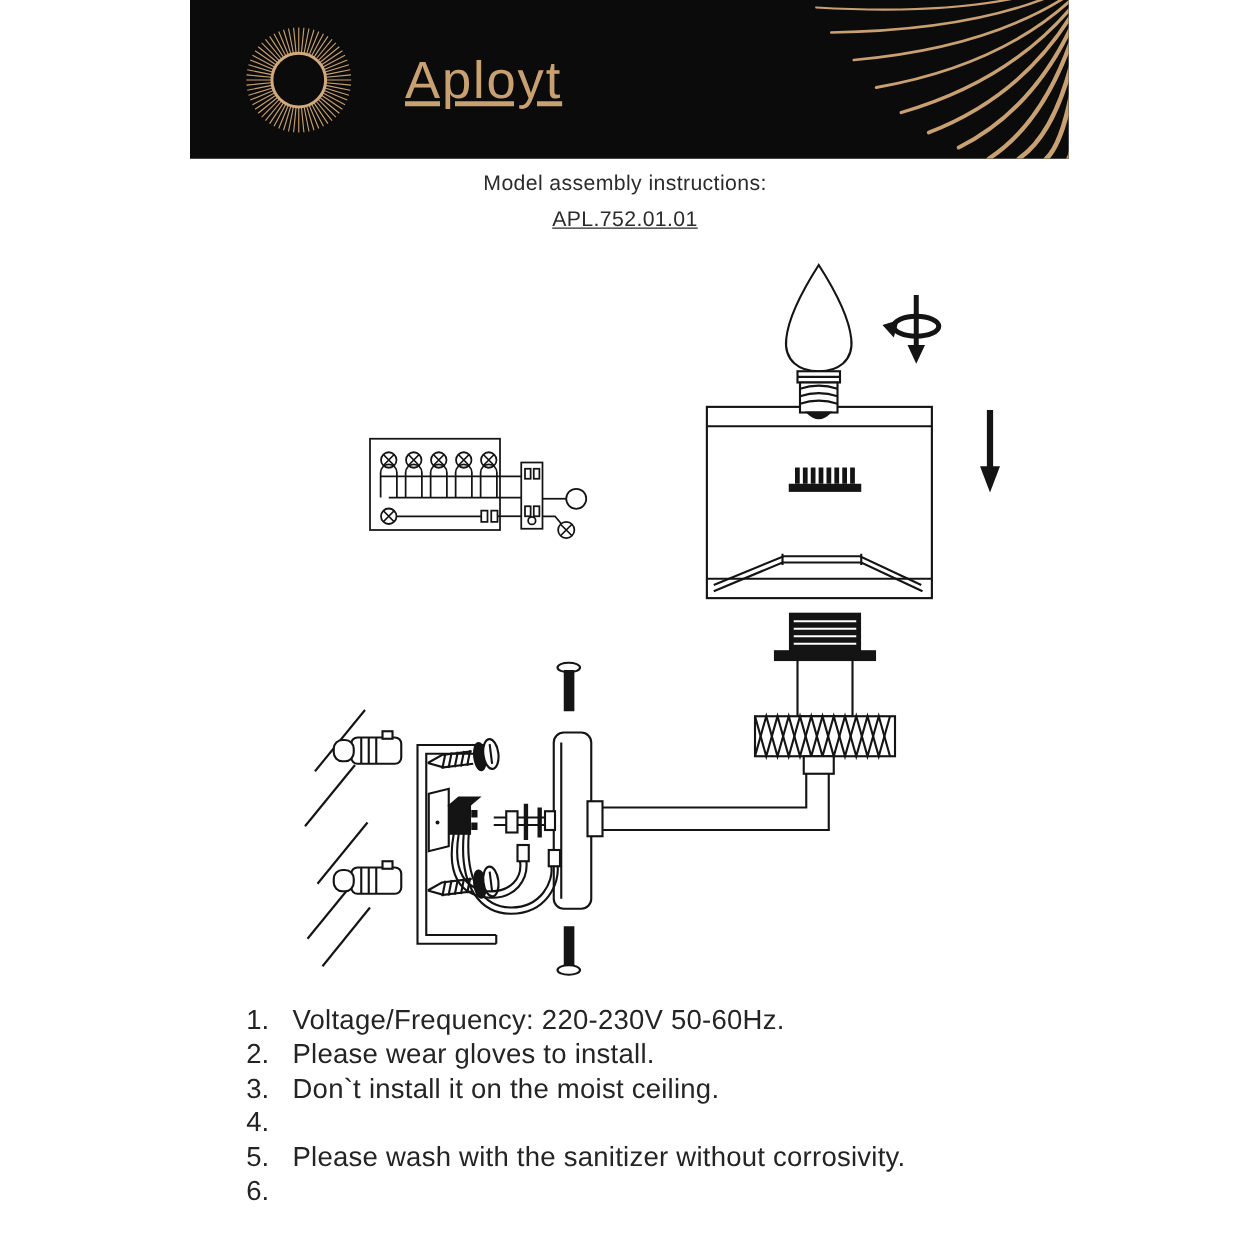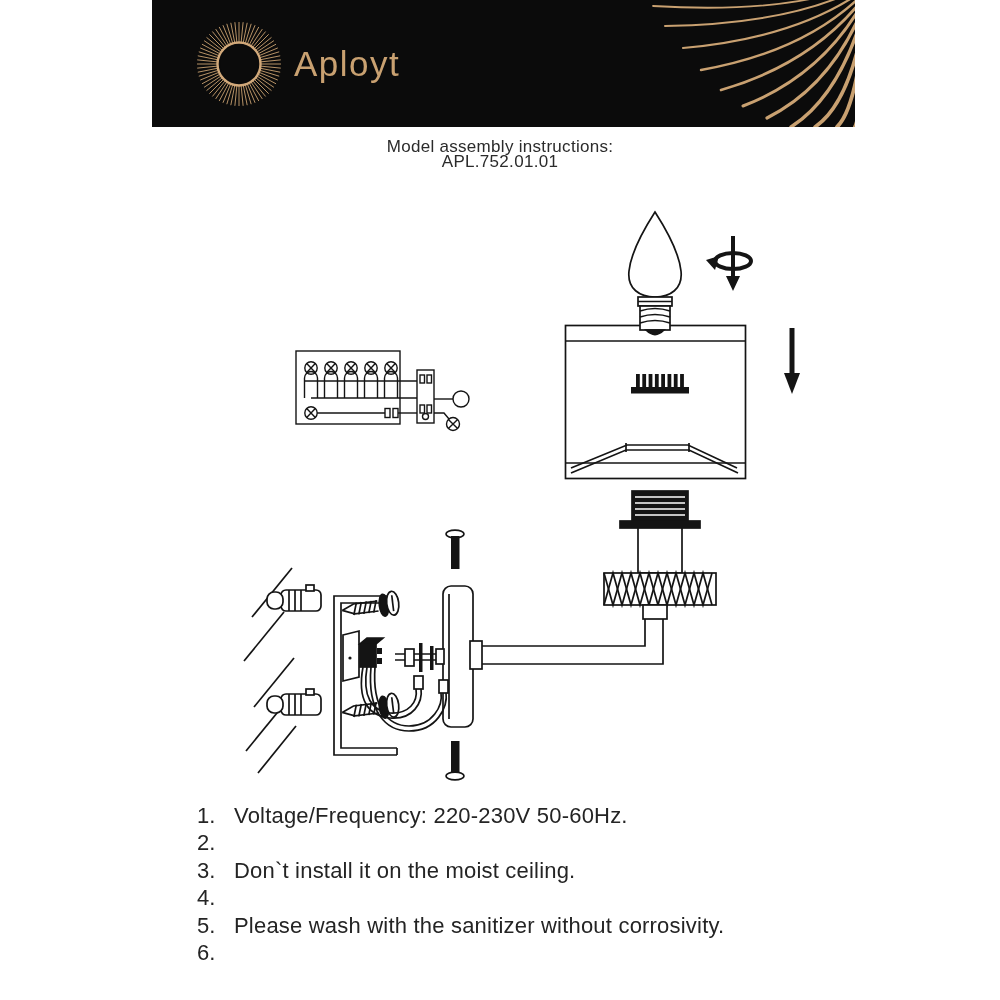--- a/index.html
+++ b/index.html
@@ -7,31 +7,31 @@
     width:1000px;height:1000px;position:relative;background:#ffffff;
     font-family:"Liberation Sans", sans-serif;overflow:hidden;
   }
   
   .banner{
     position:absolute;left:152px;top:0;width:703px;height:127px;
     background:#0b0b0b;display:flex;align-items:center;overflow:hidden;
   }
   .logo-wrap{margin-left:32px;width:110px;height:110px;flex:0 0 auto;}
   .brand{
-    color:#c9a171;font-size:35px;letter-spacing:1.5px;
-    font-family:"Liberation Sans", sans-serif;font-weight:400;
+    color:#c9a171;font-size:42px;letter-spacing:1.5px;margin-left:30px;
+    font-family:"Liberation Sans", sans-serif;font-weight:400;text-decoration:underline;
   }
   .corner-rays{position:absolute;right:0;top:0;height:127px;}
   
   .title-line{
     position:absolute;left:0;width:100%;text-align:center;color:#2b2b2b;
     font-size:17px;letter-spacing:0.3px;
   }
   .t1{top:137px;}
-  .t2{top:152px;}
+  .t2{top:166px;text-decoration:underline;}
   
   .diagram{position:absolute;left:0;top:0;width:1000px;height:1000px;}
   
   .instructions{position:absolute;left:197px;top:803px;width:680px;}
   .instr-row{display:flex;align-items:baseline;height:27.4px;color:#242424;font-size:22px;}
   .instr-num{width:37px;flex:0 0 auto;}
   .instr-txt{white-space:nowrap;letter-spacing:0.2px;text-align:right;}
 </style>
 </head>
 <body>
@@ -326,20 +326,21 @@
   </g>
 </svg>
 
 <div class="instructions">
   <div class="instr-row">
     <span class="instr-num">1.</span>
     <span class="instr-txt">Voltage/Frequency: 220-230V 50-60Hz.</span>
   </div>
   <div class="instr-row">
     <span class="instr-num">2.</span>
+    <span class="instr-txt">Please wear gloves to install.</span>
   </div>
   <div class="instr-row">
     <span class="instr-num">3.</span>
     <span class="instr-txt">Don`t install it on the moist ceiling.</span>
   </div>
   <div class="instr-row">
     <span class="instr-num">4.</span>
   </div>
   <div class="instr-row">
     <span class="instr-num">5.</span>

